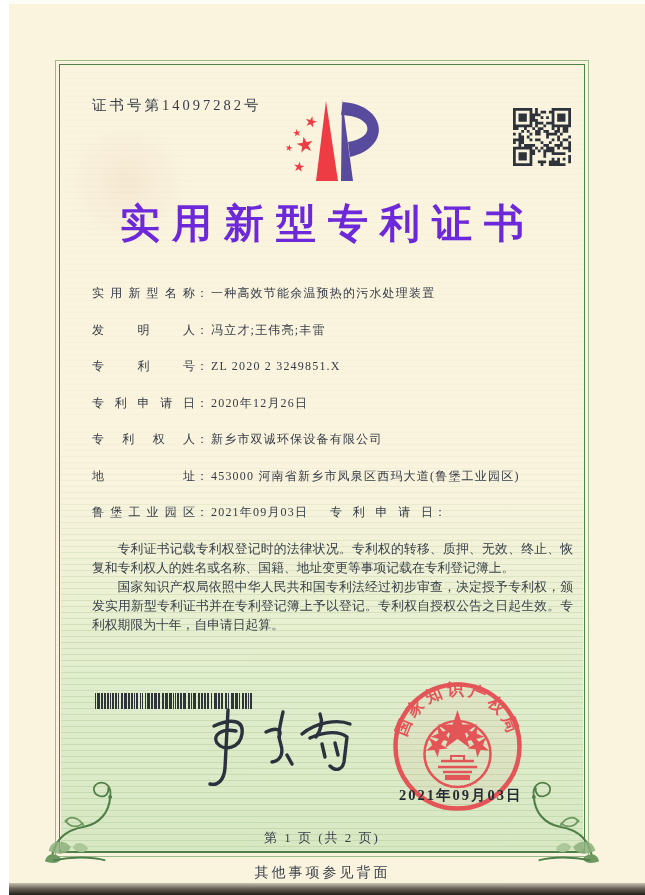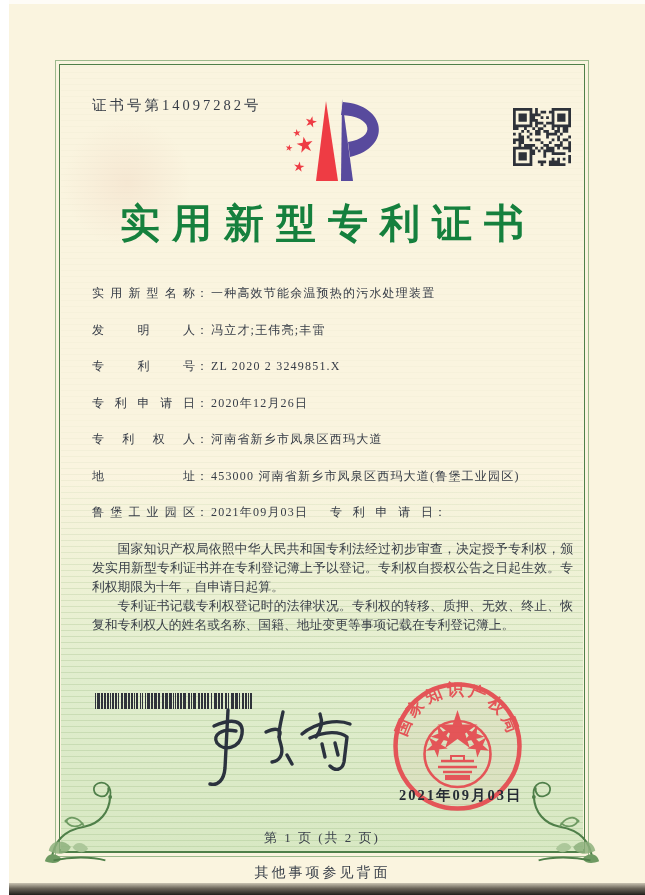--- a/index.html
+++ b/index.html
@@ -25,21 +25,21 @@
         -webkit-mask-image:linear-gradient(180deg,rgba(0,0,0,.12) 0 45%,#000 72%);
         mask-image:linear-gradient(180deg,rgba(0,0,0,.12) 0 45%,#000 72%);}
   .flourish{position:absolute;width:96px;height:96px;z-index:3;}
   .flourish.bl{left:-14px;bottom:-12px;}
   .flourish.br{right:-14px;bottom:-12px;transform:scaleX(-1);}
   
   .certno{position:absolute;left:92px;top:96px;font-size:14.5px;letter-spacing:3px;color:#363c46;z-index:4;}
   .logo{position:absolute;left:280px;top:95px;z-index:4;}
   .qr{position:absolute;left:513px;top:108px;z-index:4;}
   .title{position:absolute;left:55px;width:534px;top:196px;text-align:center;
-        font-size:40px;font-weight:700;letter-spacing:12px;text-indent:12px;color:#15803d;z-index:4;}
+        font-size:40px;font-weight:700;letter-spacing:12px;text-indent:12px;color:#6d28d9;z-index:4;}
   
   .fields{position:absolute;left:92px;top:283px;width:484px;font-size:12px;z-index:4;}
   .frow{display:flex;margin-bottom:16.5px;line-height:20px;position:relative;white-space:nowrap;}
   .flabel{display:inline-block;width:104px;text-align:justify;text-align-last:justify;letter-spacing:1px;}
   .fcolon{width:15px;}
   .fvalue{letter-spacing:1.2px;}
   .grant2{position:absolute;left:238px;top:0;display:flex;}
   
   .paras{position:absolute;left:92px;top:540px;width:481px;z-index:4;}
   .para{margin:0;font-size:12.8px;line-height:19px;text-align:justify;text-indent:2em;color:#3a4049;}
@@ -130,41 +130,41 @@
         <span class="fvalue">ZL 2020 2 3249851.X</span>
     </div>
     <div class="frow">
       <span class="flabel">专利申请日</span>
         <span class="fcolon">：</span>
         <span class="fvalue">2020年12月26日</span>
     </div>
     <div class="frow">
       <span class="flabel">专利权人</span>
         <span class="fcolon">：</span>
-        <span class="fvalue">河南省新乡市凤泉区西玛大道</span>
+        <span class="fvalue">新乡市双诚环保设备有限公司</span>
     </div>
     <div class="frow">
       <span class="flabel">地址</span>
         <span class="fcolon">：</span>
         <span class="fvalue">453000 河南省新乡市凤泉区西玛大道(鲁堡工业园区)</span>
     </div>
     <div class="frow">
       <span class="flabel">鲁堡工业园区</span>
         <span class="fcolon">：</span>
         <span class="fvalue">2021年09月03日</span>
       <span class="grant2">
         <span class="flabel">专利申请日</span>
           <span class="fcolon">：</span>
       </span>
     </div>
   </div>
 
   <div class="paras">
+    <p class="para">专利证书记载专利权登记时的法律状况。专利权的转移、质押、无效、终止、恢复和专利权人的姓名或名称、国籍、地址变更等事项记载在专利登记簿上。</p>
     <p class="para">国家知识产权局依照中华人民共和国专利法经过初步审查，决定授予专利权，颁发实用新型专利证书并在专利登记簿上予以登记。专利权自授权公告之日起生效。专利权期限为十年，自申请日起算。</p>
-    <p class="para">专利证书记载专利权登记时的法律状况。专利权的转移、质押、无效、终止、恢复和专利权人的姓名或名称、国籍、地址变更等事项记载在专利登记簿上。</p>
   </div>
 
   <div class="barcode" id="barcode">
       <i style="left:0px;width:1px"></i>
       <i style="left:2px;width:3px"></i>
       <i style="left:6px;width:2px"></i>
       <i style="left:9px;width:2px"></i>
       <i style="left:12px;width:2px"></i>
       <i style="left:15px;width:1px"></i>
       <i style="left:17px;width:2px"></i>

